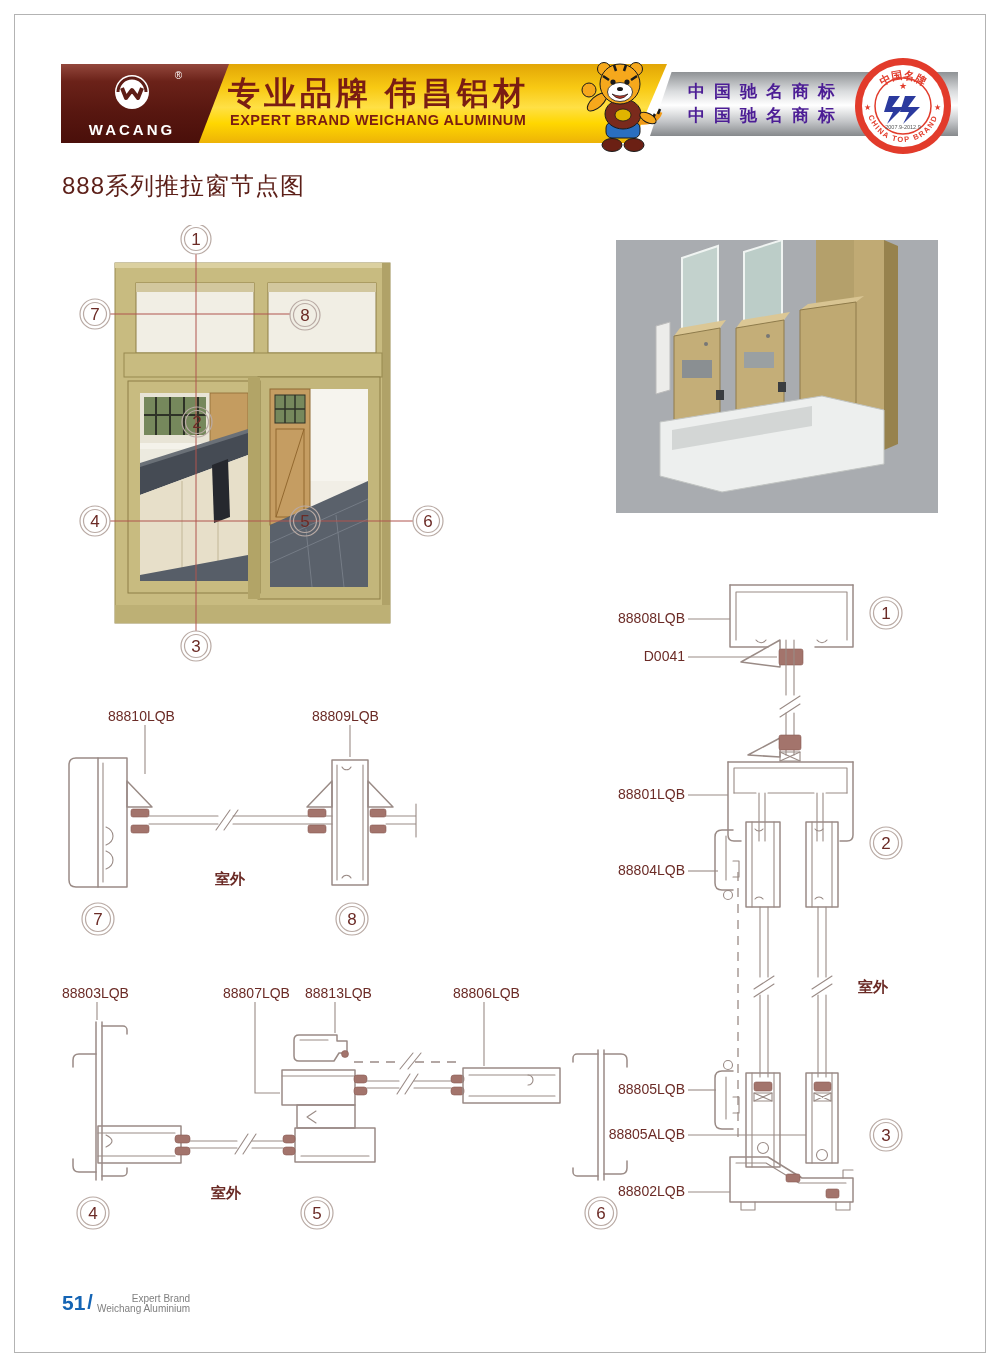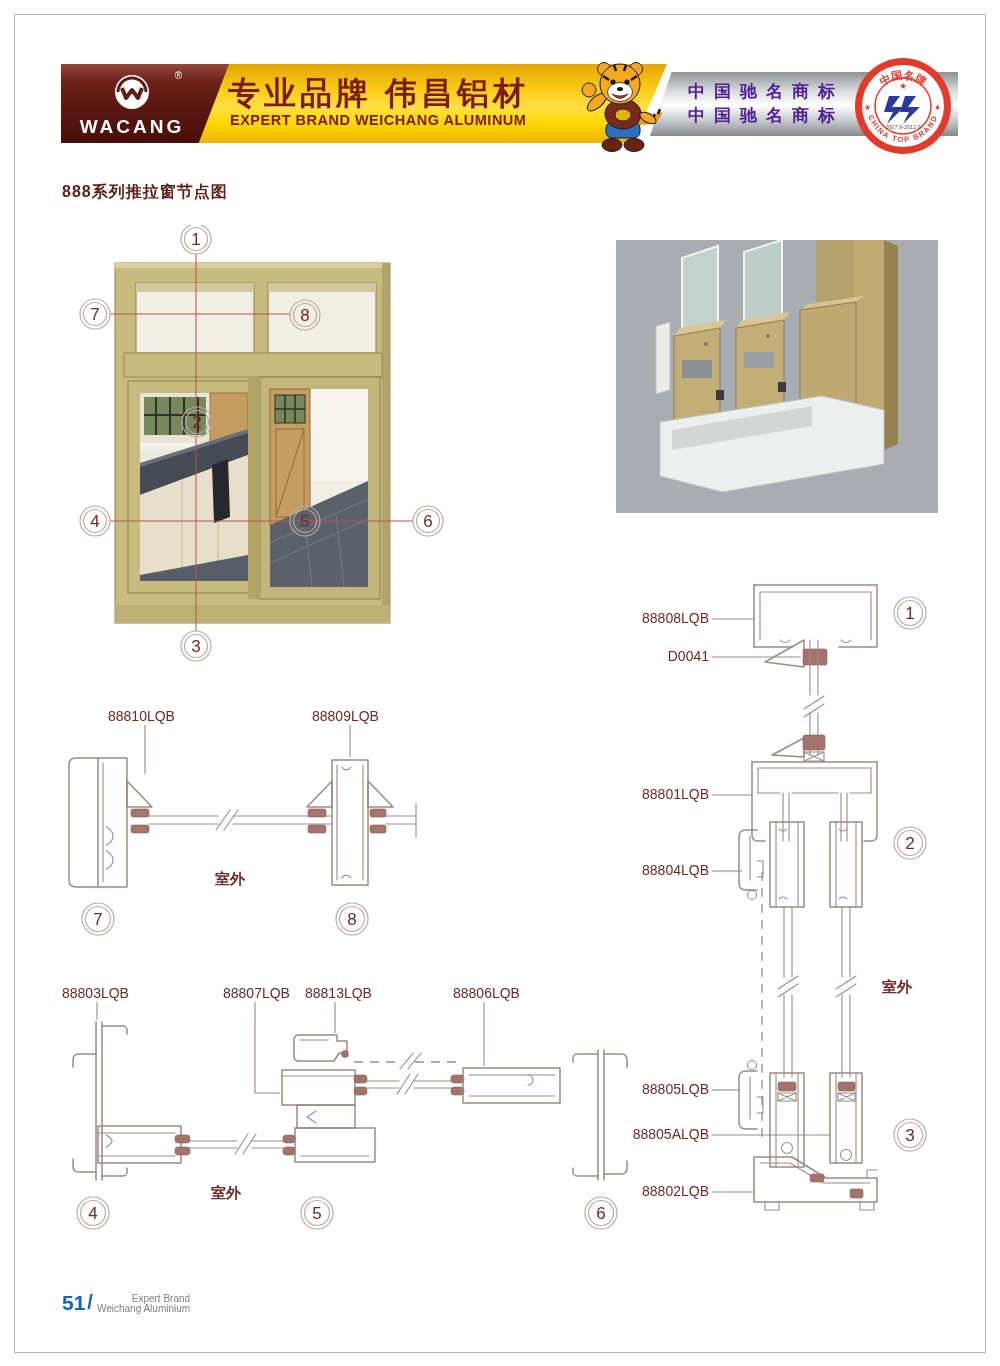--- a/index.html
+++ b/index.html
@@ -16,33 +16,33 @@
       clip-path:polygon(0 0,100% 0,82% 100%,0 100%);z-index:3;}
   .hdr-yellow{left:185px;top:64px;width:482px;height:79px;
       background:linear-gradient(180deg,#e2a606 0%,#f8c913 30%,#ffe045 55%,#ffd700 75%,#edb307 100%);
       clip-path:polygon(8% 0,100% 0,93% 100%,0 100%);z-index:2;}
   .hdr-gray{left:650px;top:72px;width:308px;height:64px;
       background:linear-gradient(180deg,#8f9295 0%,#d9dbdd 30%,#ffffff 52%,#c2c4c7 78%,#86898c 100%);
       clip-path:polygon(7% 0,100% 0,100% 100%,0 100%);z-index:1;}
   .logo-box{left:72px;top:68px;width:120px;height:72px;z-index:4;text-align:center;}
   .logo-reg{position:absolute;right:10px;top:2px;color:#fff;font-size:10px;}
   .logo-word{position:absolute;left:0;right:0;bottom:2px;color:#fff;font-weight:bold;
-      font-size:19px;letter-spacing:3px;}
+      font-size:15px;letter-spacing:3px;}
   .banner-cn{left:228px;top:72px;width:400px;z-index:4;color:#7a1d13;font-weight:bold;
       font-size:32px;letter-spacing:4px;white-space:nowrap;}
   .banner-en{left:230px;top:112px;width:420px;z-index:4;color:#7a1d13;font-weight:bold;
       font-size:14.5px;letter-spacing:.5px;white-space:nowrap;}
   .honors{left:688px;top:80px;z-index:4;color:#4c1d95;font-weight:bold;font-size:17px;
       letter-spacing:9px;line-height:24px;white-space:nowrap;}
   .tiger{left:566px;top:56px;z-index:5;}
   .badge{left:853px;top:56px;z-index:6;}
 
   
-  .doc-title{left:62px;top:170px;color:#5c1f18;font-weight:bold;font-size:16px;
-      letter-spacing:1px;margin-top:12px;}
+  .doc-title{left:62px;top:170px;color:#5c1f18;font-weight:normal;font-size:24px;
+      letter-spacing:1px;}
   .footer{left:62px;top:1292px;display:flex;align-items:flex-start;text-align:right;}
   .footer-num{color:#1464b4;font-weight:bold;font-size:21px;line-height:21px;}
   .footer-slash{color:#1464b4;font-weight:bold;font-size:20px;line-height:21px;margin:0 4px 0 2px;}
   .footer-txt{color:#808080;font-size:10px;line-height:10px;padding-top:2px;}
 
   
   .ln{fill:none;stroke:#9a8b86;stroke-width:1.5;stroke-linecap:round;stroke-linejoin:round;}
   .lnt{fill:none;stroke:#9a8b86;stroke-width:1.1;stroke-linecap:round;stroke-linejoin:round;}
   .gk{fill:#a3746c;stroke:#8a5d55;stroke-width:.6;}
   .lead{fill:none;stroke:#9a8b86;stroke-width:1.1;}
@@ -369,21 +369,21 @@
         <text class="co-num" x="259" y="236" text-anchor="middle">5</text>
       </g>
       <g>
         <circle class="co-ring" cx="543" cy="230" r="16"></circle>
           <circle class="co-ring" cx="543" cy="230" r="12.5"></circle>
         <text class="co-num" x="543" y="236" text-anchor="middle">6</text>
       </g>
     </svg>
   </div>
 
-  <div class="abs" style="left:620px;top:577px;">
+  <div class="abs" style="left:596px;top:577px;">
     <svg width="335" height="665" viewBox="0 0 335 665">
       <g>
         <path class="ln" d="M134,8 H257"></path>
         <path class="ln" d="M134,8 V70 H172"></path>
         <path class="ln" d="M257,8 V70 H219"></path>
         <path class="lnt" d="M140,15 H251 M140,15 V63 M251,15 V63"></path>
         <path class="lnt" d="M160,63 a6,6 0 0 0 10,0 M221,63 a6,6 0 0 0 10,0"></path>
         <path class="ln" d="M184,63 V90 L145,85 Z"></path>
         <rect class="gk" x="183" y="72" width="24" height="16" rx="2"></rect>
       </g>

